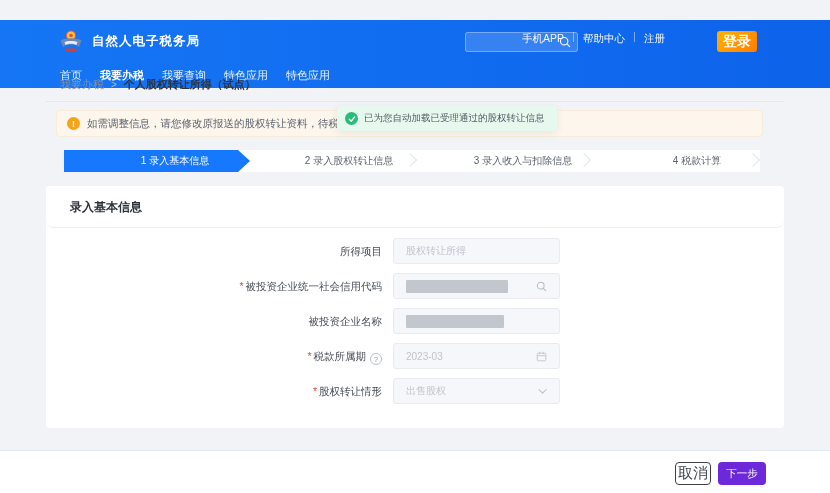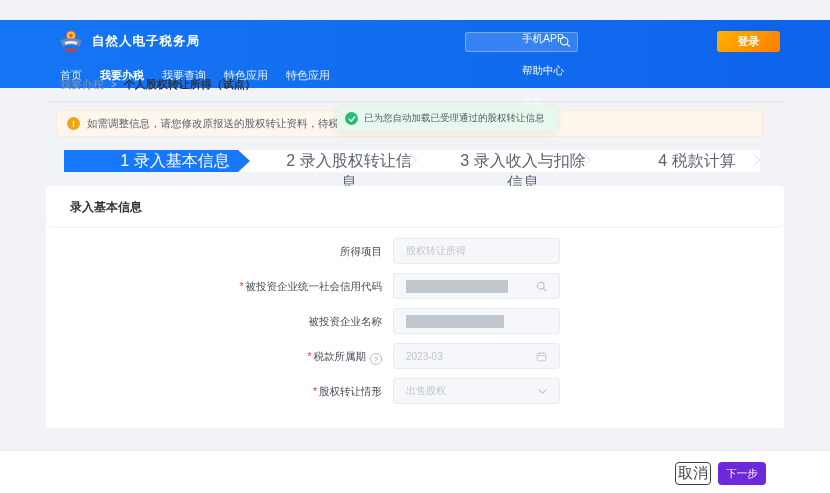--- a/index.html
+++ b/index.html
@@ -12,26 +12,26 @@
             background:linear-gradient(90deg,#1576f5 0%,#0d63ea 100%);margin-top:20px; }
   .brand { position:absolute; left:58px; top:8px; display:flex; align-items:center; gap:8px; }
   .logo { width:26px; height:26px; display:block; }
   .app-title { color:#fff; font-size:12.5px; font-weight:bold; letter-spacing:1px; }
   .hsearch { position:absolute; left:465px; top:12px; width:113px; height:20px;
              background:rgba(255,255,255,.16); border:1px solid rgba(255,255,255,.32);
              border-radius:3px; display:flex; align-items:center; }
   .hsearch input { flex:1; height:100%; background:transparent; border:none; outline:none;
                    color:#fff; font-size:10px; padding:0 6px; min-width:0; }
   .hsearch .sicon { display:flex; margin-right:6px; }
-  .hlinks { position:absolute; left:522px; top:12px; height:20px; display:flex; align-items:flex-start; gap:9px;flex-direction:column; }
+  .hlinks { position:absolute; left:522px; top:12px; height:20px; display:flex; align-items:flex-start; gap:9px; }
   .hlinks a { color:rgba(255,255,255,.95); font-size:10.5px; text-decoration:none; cursor:pointer; }
   .vsep { width:1px; height:10px; background:rgba(255,255,255,.45); }
-  .login-btn { position:absolute; left:717px; top:11px; width:63px; height:21px;
+  .login-btn { position:absolute; left:717px; top:11px; width:40px; height:21px;
                background:linear-gradient(135deg,#ffb200,#ff7d00); border:none; border-radius:3px;
-               color:#fff; font-size:11px; font-weight:bold; cursor:pointer;
+               color:#fff; font-size:14px; font-weight:bold; cursor:pointer;
                font-family:inherit; }
   .mainnav { position:absolute; left:60px; top:44px; height:22px; display:flex; align-items:center; gap:18px; }
   .mainnav .nav-item { color:rgba(255,255,255,.9); font-size:11px; cursor:pointer; }
   .mainnav .nav-item.active { color:#fff; font-weight:bold; }
 
   
   .breadcrumb { position:absolute; left:60px; top:77px; font-size:11px; display:flex; align-items:center; }
   .bc-parent { color:#8b909a; cursor:pointer; }
   .bc-sep { color:#b9bec6; margin:0 7px; font-size:10px; }
   .bc-current { color:#2d3139; font-weight:bold; }
@@ -49,21 +49,21 @@
   .toast { position:absolute; left:337px; top:106px; height:25px; z-index:5;
            background:#e7f9ef; border-radius:4px; box-shadow:0 2px 8px rgba(0,0,0,.08);
            display:inline-flex; align-items:center; gap:6px; padding:0 12px 0 8px;
            font-size:9.5px; color:#525861; white-space:nowrap; }
   .check-ico { width:13px; height:13px; border-radius:50%; background:#27bd78;
                display:flex; align-items:center; justify-content:center; }
 
   
   .steps { position:absolute; left:64px; top:150px; width:696px; height:22px; background:#fff; }
   .step-label { position:absolute; top:0; width:174px; height:40px; line-height:22px;
-                text-align:center; font-size:16px; color:#5d636e;padding-left:48px; }
+                text-align:center; font-size:10px; color:#5d636e;padding-left:48px; }
   .step-active { position:absolute; left:0; top:0; width:186px; height:22px; background:#1677ff;
                  clip-path:polygon(0 0, calc(100% - 12px) 0, 100% 50%, calc(100% - 12px) 100%, 0 100%); }
   .step-active .step-label { color:#fff; left:0; }
   .sep-chev { position:absolute; top:5px; width:10px; height:10px;
               border-top:1px solid #e3e6ea; border-right:1px solid #e3e6ea; transform:rotate(45deg); }
 
   
   .card { position:absolute; left:46px; top:186px; width:738px; height:242px; background:#fff; border-radius:4px; }
   .card-head { height:42px; line-height:42px; padding-left:24px; font-size:12px; font-weight:bold;
                color:#2d3139; border-bottom:1px solid #edf0f3;border-radius:8px; }

